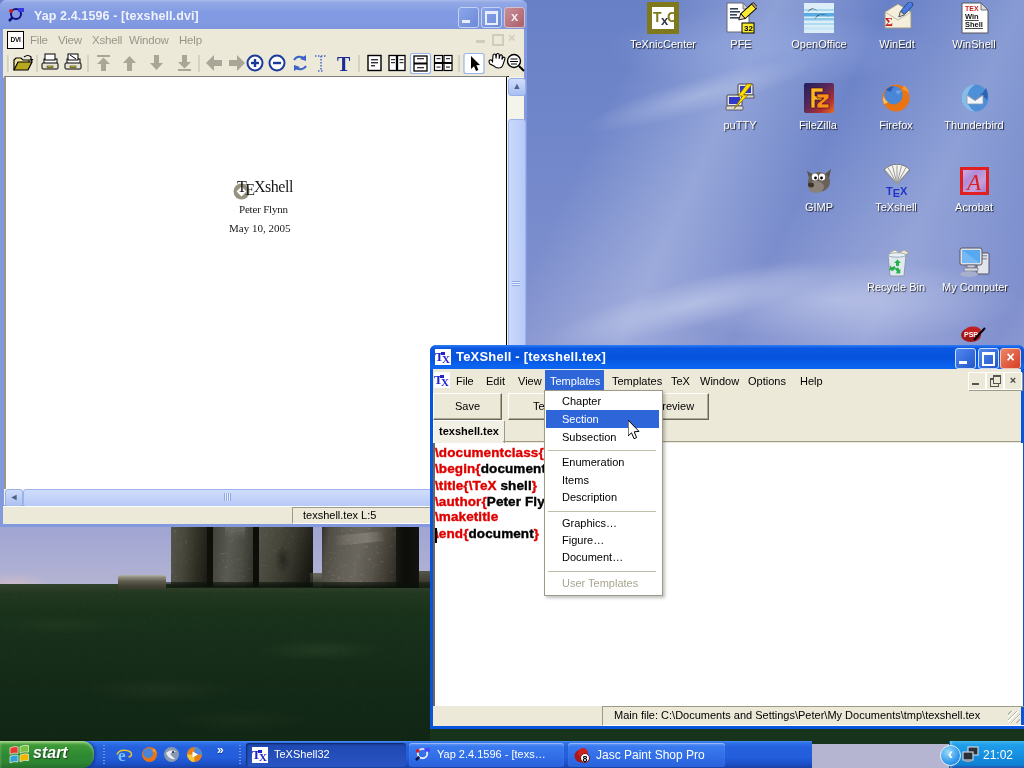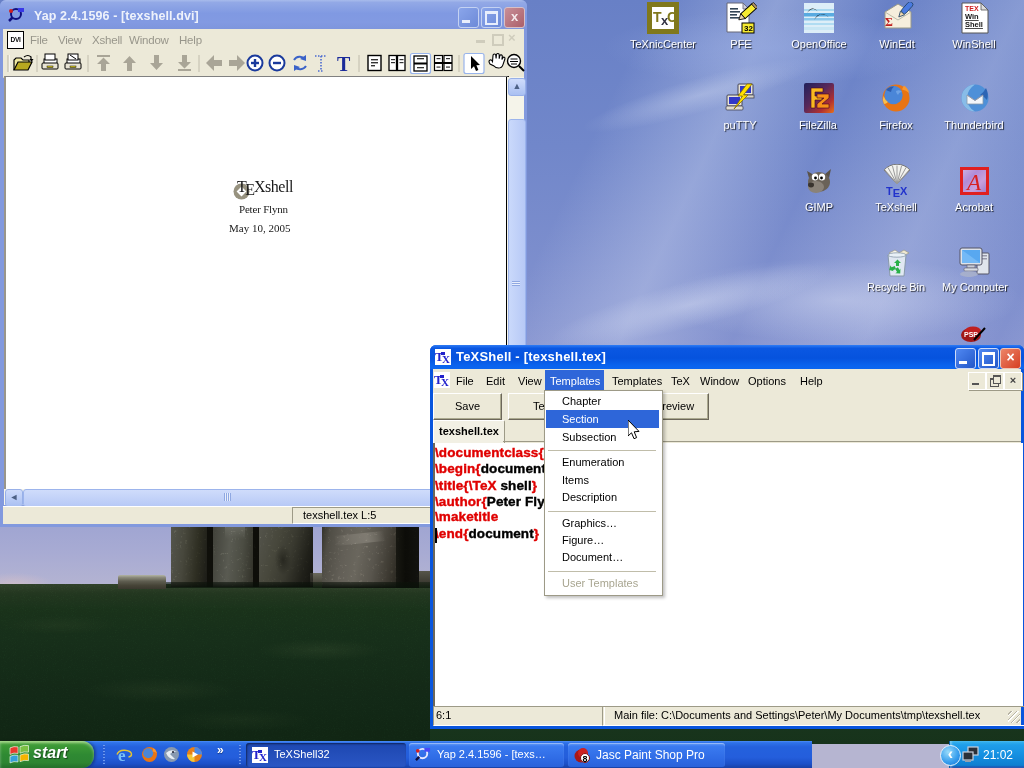--- a/index.html
+++ b/index.html
@@ -480,21 +480,20 @@
   <div class="abs" style="left:3px;top:98px;width:588px;height:263px;background:#fff;border-left:2px solid #6c675a;"></div>
   <div class="abs codeln" style="top:100px;"><span class="red">\documentclass{a</span></div>
   <div class="abs codeln" style="top:116px;"><span class="red">\begin{</span>document}</div>
   <div class="abs codeln" style="top:133px;"><span class="red">\title{\TeX</span> shell<span class="red">}</span></div>
   <div class="abs codeln" style="top:149px;"><span class="red">\author{</span>Peter Flynn}</div>
   <div class="abs codeln" style="top:164px;"><span class="red">\maketitle</span></div>
   <div class="abs codeln" style="top:181px;"><span class="red">\end{</span>document<span class="red">}</span></div>
   <div class="abs" style="left:5px;top:183px;width:2px;height:15px;background:#000;"></div>
 
   <div class="abs" style="left:3px;top:361px;width:588px;height:20px;background:#ece9d8;"></div>
-  <div class="abs" style="left:3px;top:361px;width:168px;height:18px;border:1px solid;border-color:#9d9a87 #fff #fff #9d9a87;font-size:11px;line-height:17px;padding-left:2px;">6:1</div>
   <div class="abs" style="left:172px;top:361px;width:414px;height:18px;border:1px solid;border-color:#9d9a87 #fff #fff #9d9a87;font-size:11px;line-height:17px;padding-left:11px;">Main file: C:\Documents and Settings\Peter\My Documents\tmp\texshell.tex</div>
   <div class="abs" style="left:578px;top:366px;width:12px;height:12px;background:repeating-linear-gradient(135deg,rgba(0,0,0,0) 0 2px,#b8b4a4 2px 3px,#fff 3px 4px);"></div>
 
   <div class="abs" style="left:114px;top:45px;width:117px;height:204px;background:#fff;border:1px solid #9d9a87;box-shadow:2px 2px 3px rgba(0,0,0,0.25);"></div>
   <div class="abs" style="left:116px;top:65px;width:113px;height:18px;background:#2e66d9;"></div>
   <div class="abs" style="left:114px;top:45px;width:117px;font-size:11px;color:#000;">
     <div style="position:absolute;left:18px;top:5px;">Chapter</div>
     <div style="position:absolute;left:18px;top:23px;color:#fff;">Section</div>
     <div style="position:absolute;left:18px;top:41px;">Subsection</div>
     <div style="position:absolute;left:4px;top:60px;width:108px;border-top:1px solid #c0bdaa;"></div>

